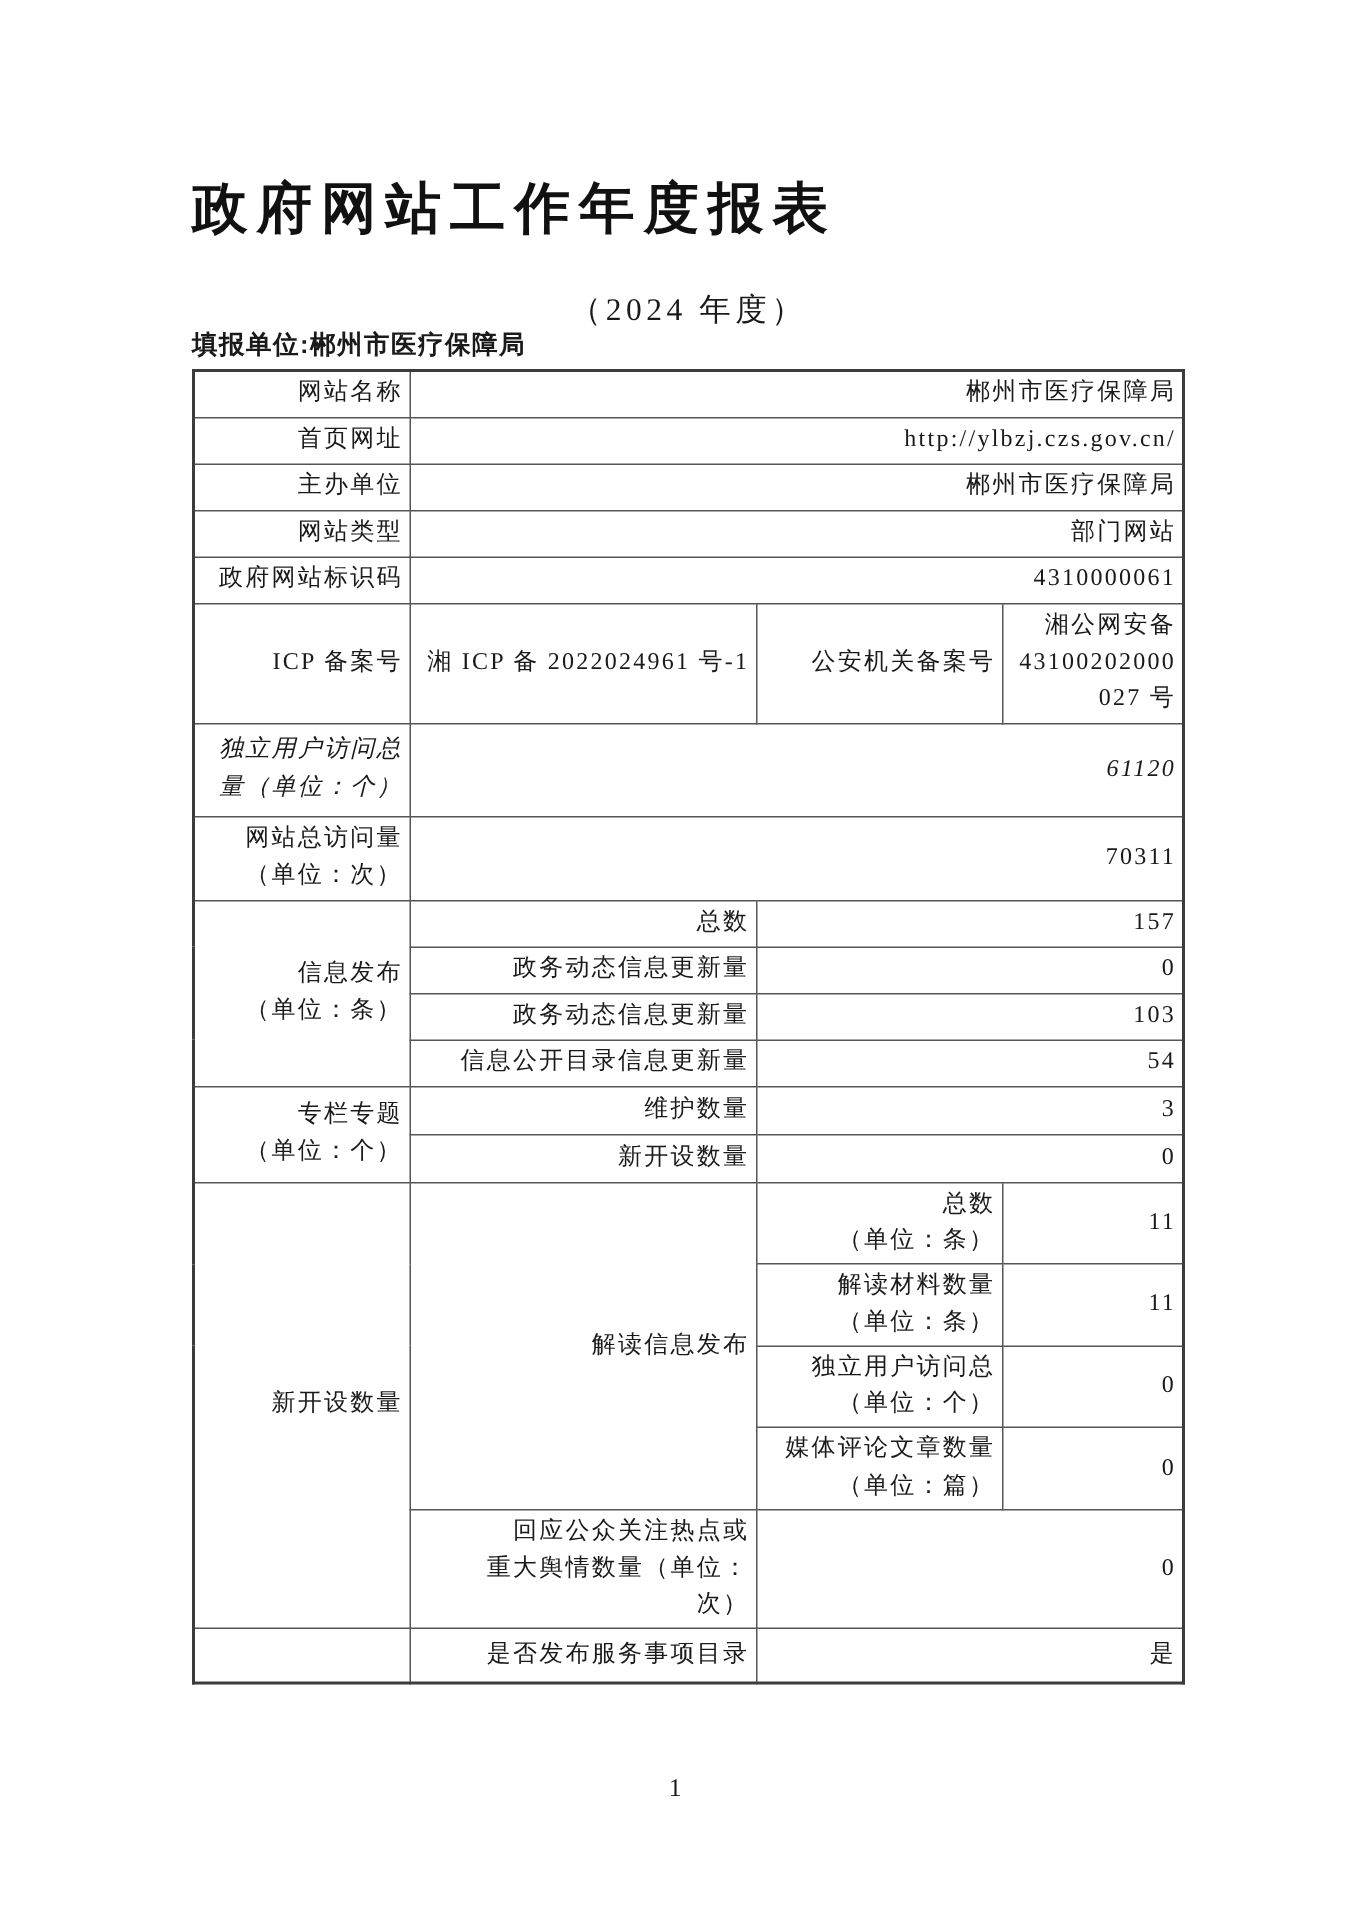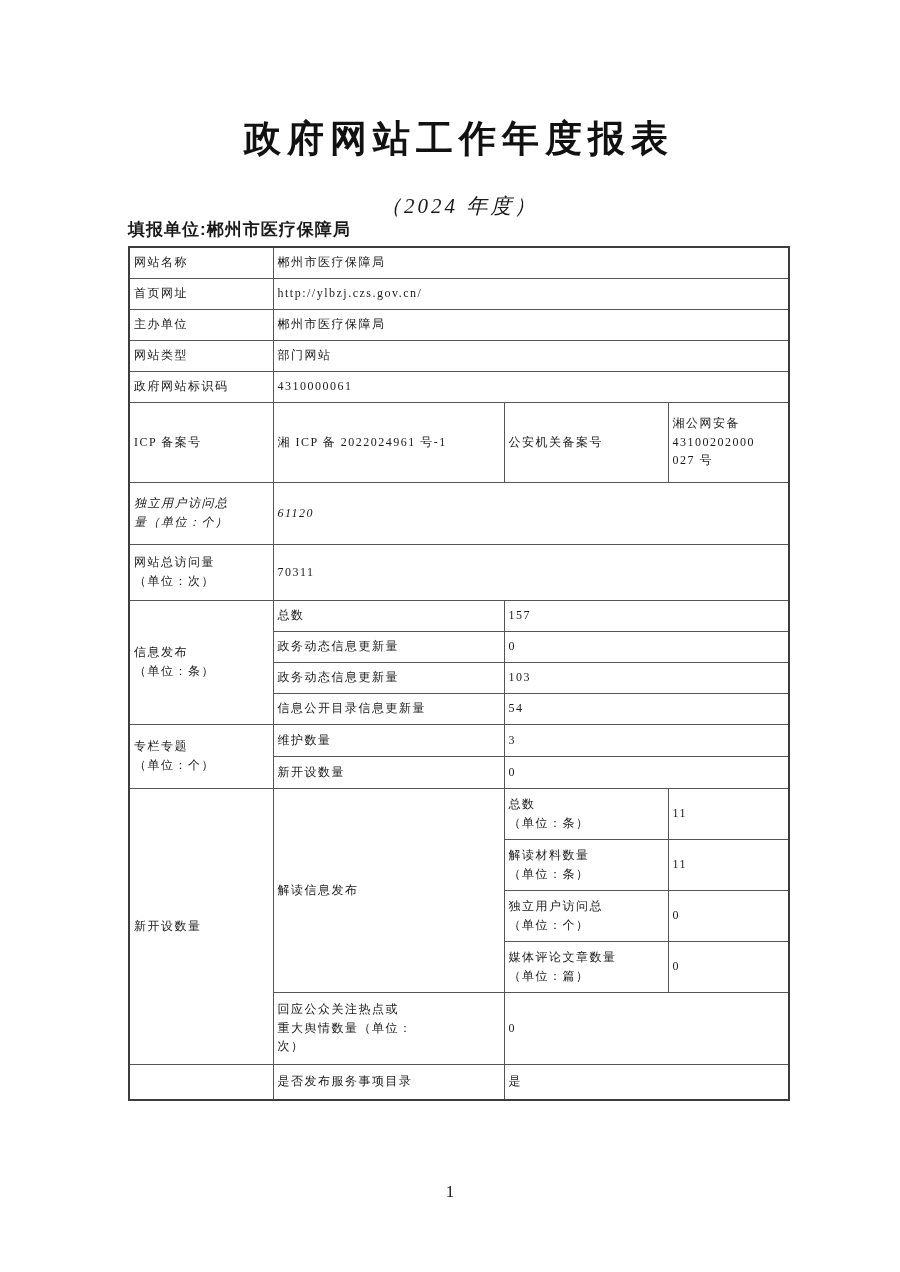--- a/index.html
+++ b/index.html
@@ -9,55 +9,53 @@
     color: #1a1a1a;
     font-family: "Liberation Serif", "DejaVu Serif", serif;
     position: relative;
   }
   .content {
     width: 662px;
     margin-left: 128px;
   }
   .title {
     padding-top: 118px;
-    text-align: center;
     font-family: "Liberation Sans", "DejaVu Sans", sans-serif;
     font-weight: bold;
     font-size: 37px;
     line-height: 42px;
     letter-spacing: 6px;
     color: #111111;
   }
   .subtitle {
     margin-top: 33px;
     text-align: center;
     font-size: 21px;
     line-height: 26px;
     letter-spacing: 3px;
-    font-style: italic;
   }
   .reporting-unit {
     font-family: "Liberation Sans", "DejaVu Sans", sans-serif;
     font-weight: bold;
     font-size: 17px;
     line-height: 22px;
     letter-spacing: 1px;
     margin-bottom: 5px;
   }
   table.report {
     border-collapse: collapse;
     table-layout: fixed;
     width: 660px;
     border: 2px solid #3c3c3c;
   }
   table.report td {
     border: 1px solid #555555;
-    text-align: left;
+    text-align: right;
     vertical-align: middle;
-    font-size: 12px;
+    font-size: 16px;
     line-height: 1.55;
     letter-spacing: 1.5px;
     padding: 2px 4px;
     overflow: hidden;
   }
   td.pre { white-space: pre-line; }
   tr.h31 { height: 31px; }
   tr.h80 { height: 80px; }
   tr.h62 { height: 62px; font-style: italic; }
   tr.h56 { height: 56px; }

